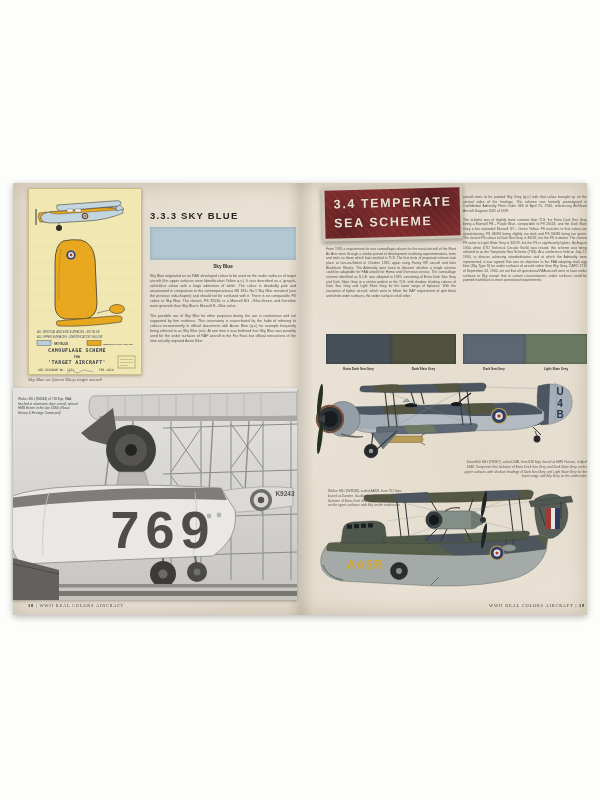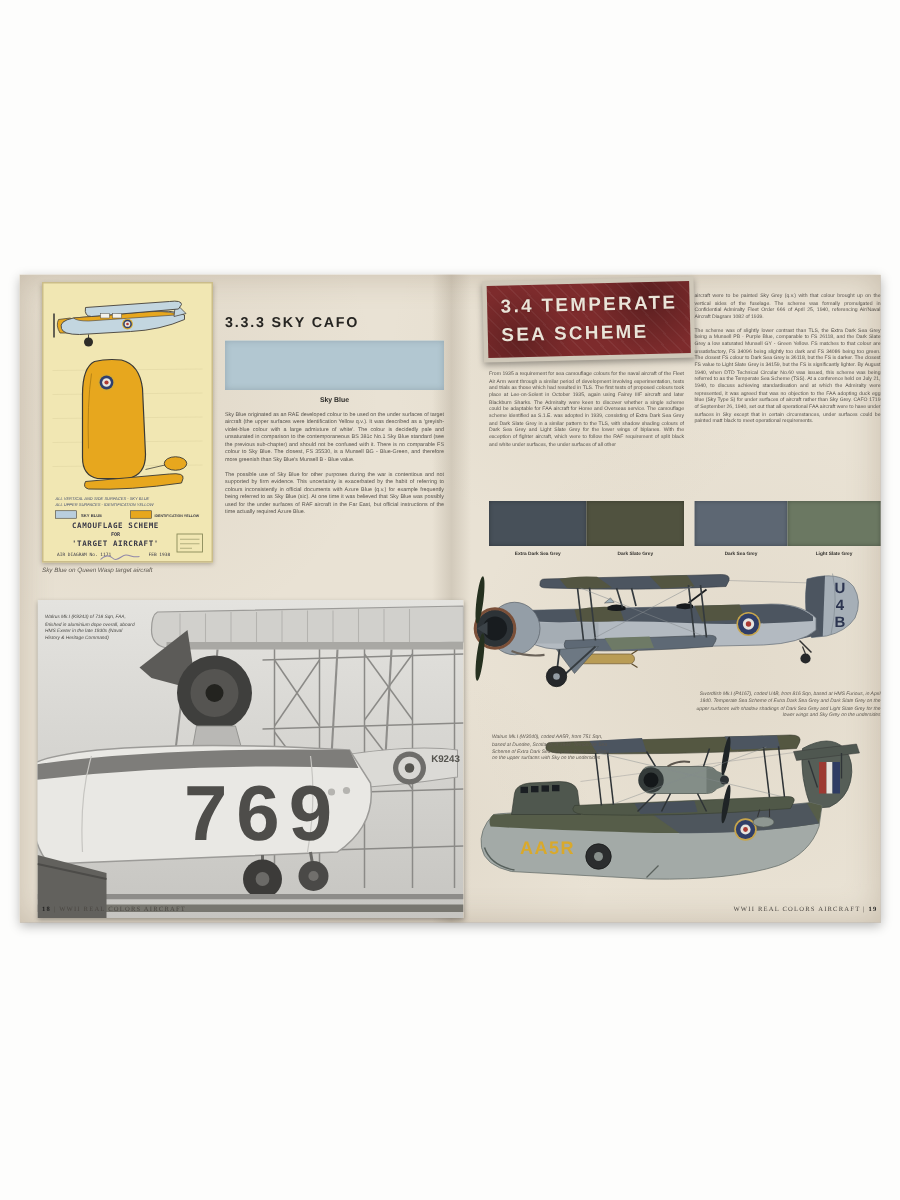--- a/index.html
+++ b/index.html
@@ -24,21 +24,21 @@
   .doc{left:15px;top:5px;width:112px;height:185px;background:#f1e7b3;
        border:1px solid #cbbd89;box-shadow:0 1px 3px rgba(60,50,30,.35);}
   .doc svg{display:block;width:100%;height:100%;}
   .doc-caption{left:15px;top:194px;width:130px;font-size:4.2px;font-style:italic;color:#5c574f;}
   .sky-heading{left:137px;top:27px;width:146px;margin:0;font-size:9.5px;font-weight:bold;
        letter-spacing:1.2px;color:#262522;}
   .sky-swatch{left:137px;top:44px;width:146px;height:33px;box-shadow:inset 0 0 4px rgba(60,70,80,.25);}
   .sky-swatch-label{left:137px;top:81px;width:146px;text-align:center;font-size:4.6px;font-weight:bold;color:#2c2b28;}
   .sky-paras{left:137px;top:91px;width:146px;}
   .body-text{margin:0 0 5px 0;font-size:3.6px;line-height:1.4;text-align:justify;color:#55514b;}
-  .photo{left:0;top:205px;width:284px;height:212px;margin:12px;box-shadow:0 1px 3px rgba(0,0,0,.3);}
+  .photo{left:0;top:205px;width:284px;height:212px;margin:0;box-shadow:0 1px 3px rgba(0,0,0,.3);}
   .photo svg{display:block;width:100%;height:100%;}
   .photo-caption{position:absolute;left:5px;top:9px;width:62px;font-size:3.2px;line-height:1.45;
        font-style:italic;color:#4b4a46;}
   .footer{top:420px;font-family:"Liberation Serif",serif;font-size:4.4px;letter-spacing:.8px;color:#4a4742;}
   .footer .pg{font-weight:bold;color:#222;}
   .footer-left{left:15px;}
   .footer-right{right:2px;left:auto;width:260px;text-align:right;}
 
   
   .tss-frame{left:22px;top:3px;width:141px;height:54px;background:#cfc8b9;padding:0;
@@ -139,21 +139,21 @@
           <line x1="91" y1="170.5" x2="104" y2="170.5" stroke-width=".4"></line>
           <line x1="91" y1="173.5" x2="104" y2="173.5" stroke-width=".4"></line>
           <line x1="91" y1="176.5" x2="99" y2="176.5" stroke-width=".4"></line>
         </g>
         <path d="M38,184 c3,-3 6,-3 8,-1 c3,3 6,-2 9,-2 c3,0 5,2 9,1" fill="none" stroke="#9088aa" stroke-width=".7"></path>
       </svg>
     </div>
 
     <div class="abs doc-caption">Sky Blue on Queen Wasp target aircraft</div>
 
-    <h2 class="abs sky-heading">3.3.3 SKY CAFO</h2>
+    <h2 class="abs sky-heading">3.3.3 SKY BLUE</h2>
     <div class="abs sky-swatch" style="background-color: rgb(178, 199, 209);"></div>
     <div class="abs sky-swatch-label">Sky Blue</div>
     <div class="abs sky-paras">
       <p class="body-text">Sky Blue originated as an RAE developed colour to be used on the under surfaces of target aircraft (the upper surfaces were Identification Yellow q.v.). It was described as a 'greyish-violet-blue colour with a large admixture of white'. The colour is decidedly pale and unsaturated in comparison to the contemporaneous BS 381c No.1 Sky Blue standard (see the previous sub-chapter) and should not be confused with it. There is no comparable FS colour to Sky Blue. The closest, FS 35530, is a Munsell BG - Blue-Green, and therefore more greenish than Sky Blue's Munsell B - Blue value.</p>
       <p class="body-text">The possible use of Sky Blue for other purposes during the war is contentious and not supported by firm evidence. This uncertainty is exacerbated by the habit of referring to colours inconsistently in official documents with Azure Blue (q.v.) for example frequently being referred to as Sky Blue (sic). At one time it was believed that Sky Blue was possibly used for the under surfaces of RAF aircraft in the Far East, but official instructions of the time actually required Azure Blue.</p>
     </div>
 
     <figure class="abs photo">
       <svg viewBox="0 0 284 212" preserveAspectRatio="none">
         <defs>

